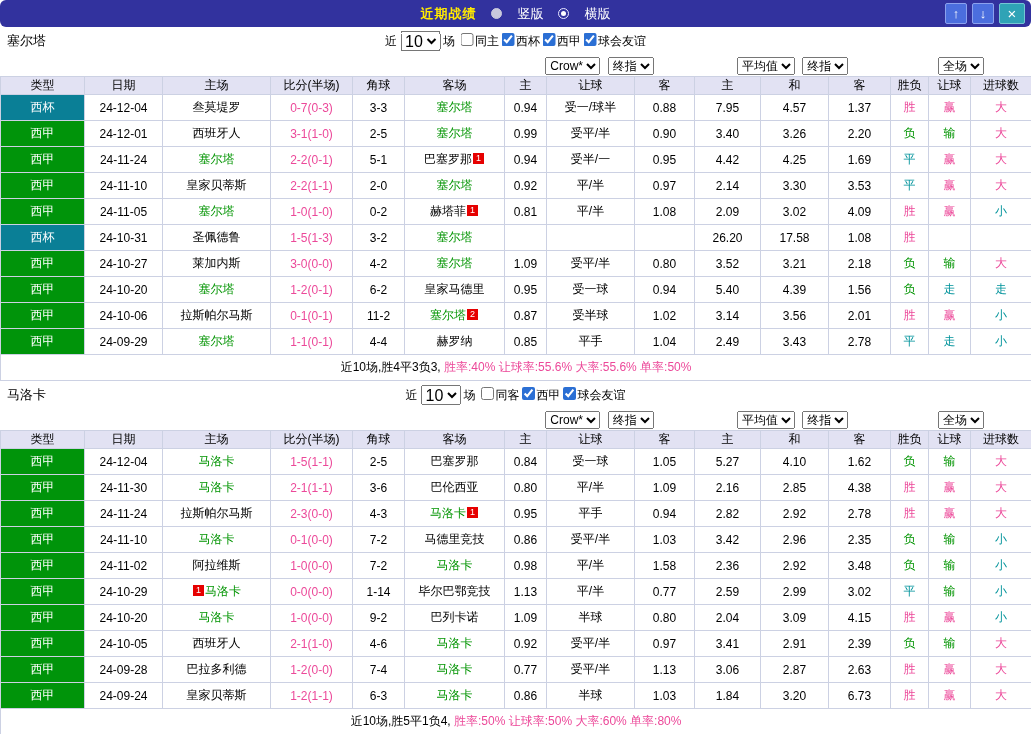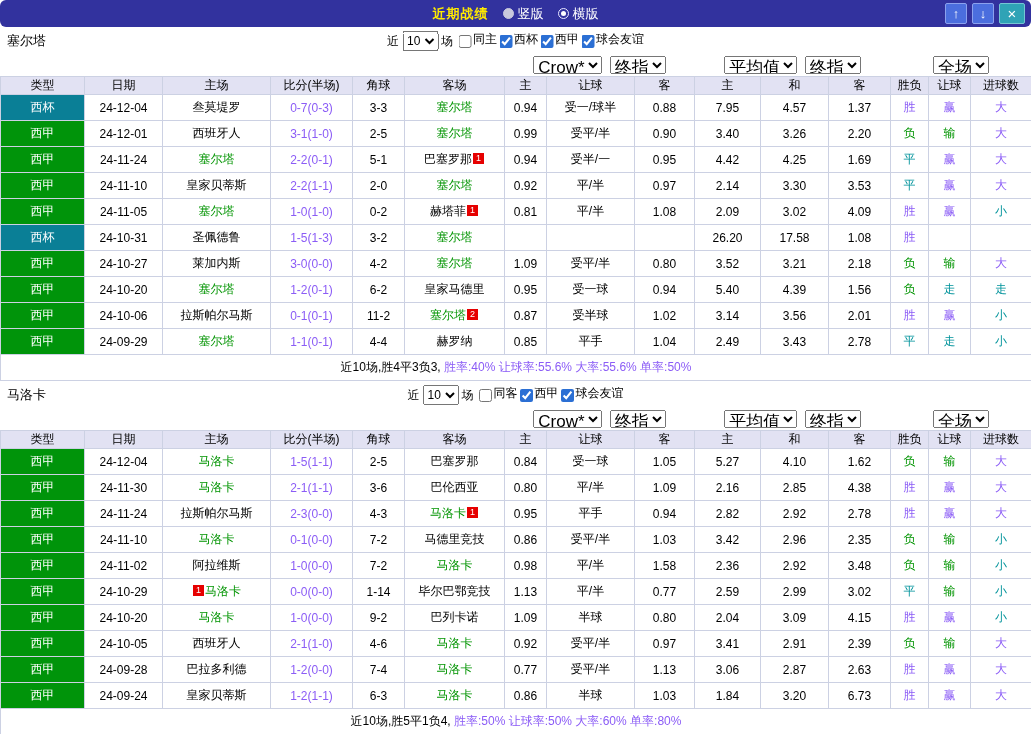--- a/index.html
+++ b/index.html
@@ -2,48 +2,48 @@
 <html><head>
 <meta charset="utf-8">
 <style>
   html,body{margin:0;padding:0;}
   body{width:1031px;background:#fff;font-family:"Liberation Sans","DejaVu Sans",sans-serif;font-size:12px;color:#000;}
   .page{width:1031px;}
 
   
   .topbar{height:27px;background:#32329e;display:flex;align-items:center;justify-content:center;position:relative;color:#fff;font-size:13px;gap:14px;border-radius:6px;}
   .topbar .title{color:#ffea00;font-weight:bold;letter-spacing:1px;}
-  .radio{display:inline-flex;align-items:center;gap:4px;cursor:pointer;}
+  .radio{display:inline-flex;align-items:center;gap:16px;cursor:pointer;}
   .rdot{width:11px;height:11px;border:1px solid #e6e6ff;border-radius:50%;display:inline-block;position:relative;box-sizing:border-box;}
   .rdot.off{background:#c9c9dd;border-color:#c9c9dd;}
   .rdot.on{background:transparent;}
   .rdot.on::after{content:"";position:absolute;left:2px;top:2px;right:2px;bottom:2px;border-radius:50%;background:#fff;}
   .tb-buttons{position:absolute;right:6px;top:3px;display:flex;gap:5px;}
   .tbb{width:22px;height:21px;border:1px solid #8ba1ee;background:#4b6ede;color:#fff;font-size:13px;line-height:18px;text-align:center;padding:0;cursor:pointer;border-radius:2px;font-family:inherit;}
   .tbb.close{background:#2fa3b6;border-color:#74c6d4;width:26px;font-size:15px;}
 
   
   .section-head{height:28px;position:relative;display:flex;align-items:center;background:#fff;}
   .team-title{margin-left:7px;font-size:13px;color:#000;}
   .filter-bar{position:absolute;left:50%;transform:translateX(-50%);display:flex;align-items:center;gap:3px;font-size:12px;white-space:nowrap;}
-  .filter-bar select{font-size:12px;height:20px;}
-  .chk{display:inline-flex;align-items:flex-end;margin-left:2px;cursor:pointer;}
+  .filter-bar select{font-size:16px;height:20px;}
+  .chk{display:inline-flex;align-items:flex-start;margin-left:2px;cursor:pointer;}
   .chk input{margin:0 2px 0 0;width:13px;height:13px;accent-color:#2b6fd4;}
 
   
   table.grid{border-collapse:collapse;table-layout:fixed;width:1031px;font-size:12px;}
   .grid td,.grid th{border:1px solid #ccd1e3;text-align:center;padding:0;height:25px;overflow:hidden;white-space:nowrap;}
   .grid thead tr.sel-row td{border:none;height:21px;background:#fff;}
-  .grid thead tr.sel-row select{font-size:17px;height:18px;margin:0 2px;}
+  .grid thead tr.sel-row select{font-size:12px;height:18px;margin:0 2px;}
   .grid thead tr.lbl-row th{background:#e2e2f3;font-weight:normal;height:17px;margin-top:18px;}
   .grid tfoot td{height:25px;}
   .lg{color:#fff;}
   .lg-liga{background:#00940a;}
   .lg-cup{background:#0a7f96;}
-  .c-red{color:#8b5cf6;}
+  .c-red{color:#ec4899;}
   .c-grn{color:#009400;}
   .c-teal{color:#00939b;}
   .badge{display:inline-block;background:#e60000;color:#fff;font-size:9px;line-height:11px;min-width:9px;padding:0 1px;margin:0 1px;vertical-align:2px;}
   .sum-row td{color:#000;}
 </style>
 </head>
 <body>
 
 <div class="page">
 

